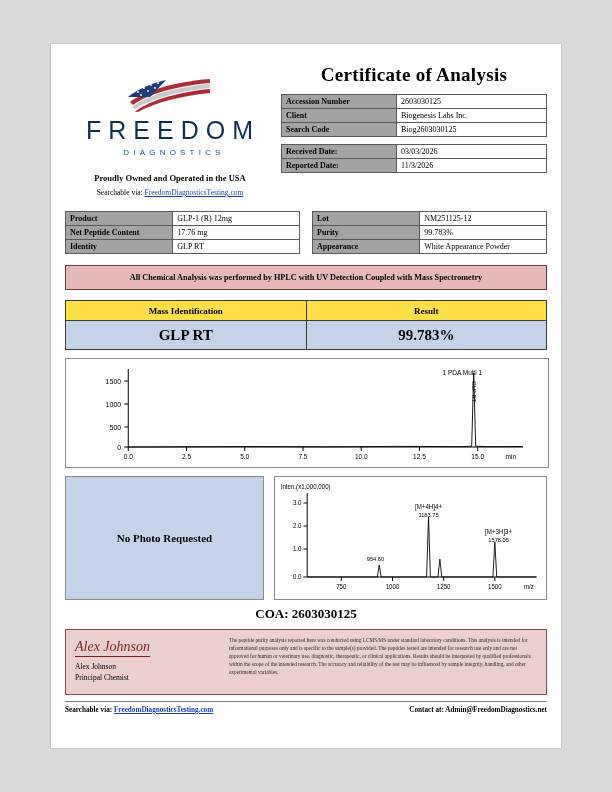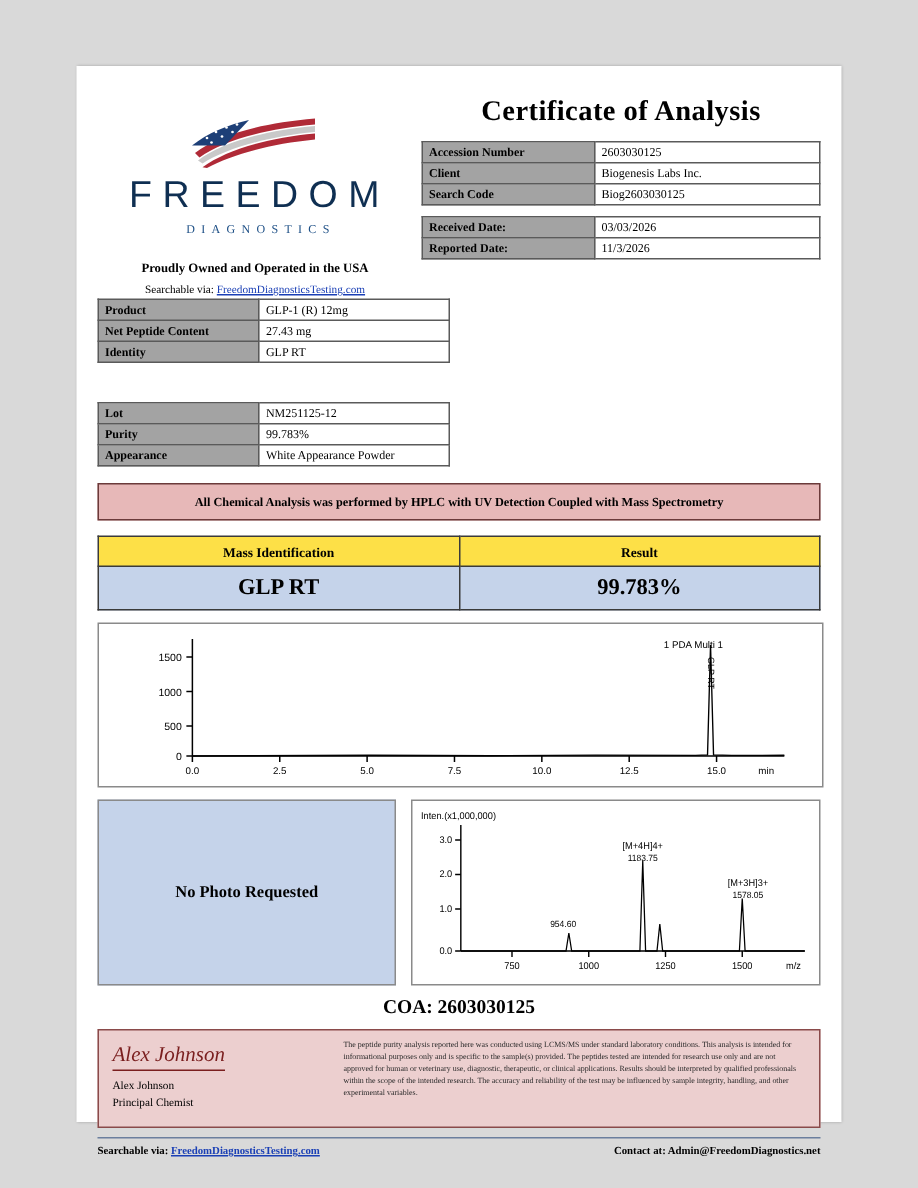--- a/index.html
+++ b/index.html
@@ -19,21 +19,21 @@
   
   .header{display:flex;align-items:flex-start;}
   .logo-col{width:210px;padding-top:18px;text-align:center;}
   .flagwrap{position:relative;width:88px;height:36px;margin:0 auto 4px auto;}
   .brand{
     font-family:"Liberation Sans", sans-serif;
     font-size:25px;letter-spacing:7px;color:#0f2f52;font-weight:400;
     margin-left:6px;
   }
   .brand-sub{
-    font-family:Liberation Serif, serif;
+    font-family:Liberation Sans, sans-serif;
     font-size:8px;letter-spacing:4.2px;color:#1d4f86;margin-top:3px;margin-left:8px;
   }
   .proud{font-size:8.5px;font-weight:bold;margin-top:16px;text-align:center;}
   .searchable{font-size:7.5px;margin-top:5px;text-align:center;}
   .searchable a{color:#1a3fb5;text-decoration:underline;}
 
   .right-col{flex:1;padding-left:6px;}
   .coa-title{
     text-align:center;font-size:19px;font-weight:bold;letter-spacing:.3px;
     margin:6px 0 8px 0;
@@ -43,21 +43,21 @@
   .kv{width:100%;table-layout:fixed;}
   .kv td{
     border:1px solid #5a5a5a;
     font-size:8px;height:13px;padding:0 4px;vertical-align:middle;
   }
   .kv td.k{background:#a3a3a3;font-weight:bold;width:40%;}
   .kv td.v{background:#ffffff;}
   .spacer-row td{border:none !important;background:transparent !important;height:7px !important;}
 
   
-  .midrow{display:flex;gap:26px;margin-top:2px;flex-direction:column;}
+  .midrow{display:flex;gap:12px;margin-top:14px;}
   .midrow .kv{width:100%;}
   .midcol{width:calc(50% - 6px);}
   .midcol .kv td.k{width:42%;}
 
   
   .banner{
     margin-top:11px;border:1px solid #6b3a3a;background:#e7b8b8;
     text-align:center;font-size:8.2px;font-weight:bold;padding:7px 4px;
   }
 
@@ -185,21 +185,21 @@
   <div class="midrow">
     <div class="midcol">
       <table class="kv">
         <tbody>
               <tr>
           <td class="k">Product</td>
           <td class="v">GLP-1 (R) 12mg</td>
         </tr>
         <tr>
           <td class="k">Net Peptide Content</td>
-          <td class="v">27.43 mg</td>
+          <td class="v">17.76 mg</td>
         </tr>
         <tr>
           <td class="k">Identity</td>
           <td class="v">GLP RT</td>
         </tr>
       </tbody>
           </table>
     </div>
     <div class="midcol">
       <table class="kv">

